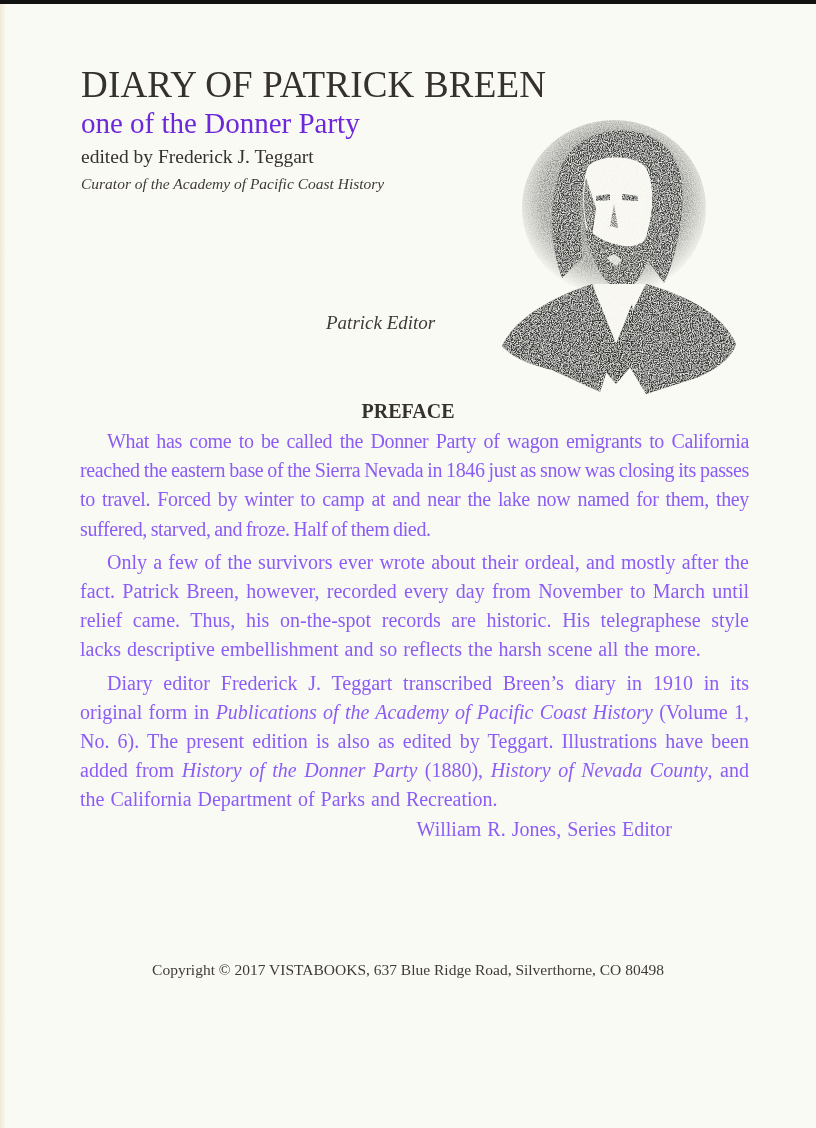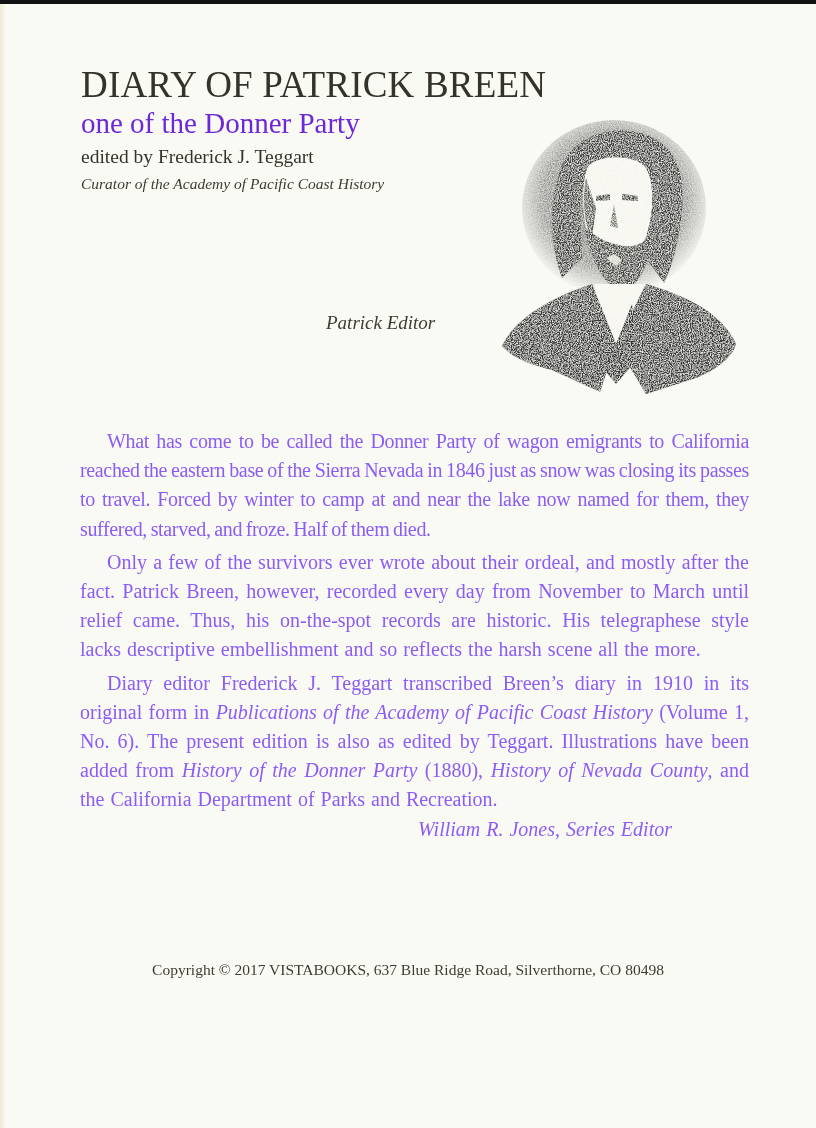--- a/index.html
+++ b/index.html
@@ -125,21 +125,20 @@
       word-spacing: -1px;
     }
     .para.loose {
       word-spacing: 1px;
     }
     .ital { font-style: italic; }
     .signature {
       display: block;
       text-align: right;
       text-indent: 0;
-      font-style: italic;
       padding-right: 77px;
     }
     .copyright {
       position: absolute;
       left: 0;
       width: 816px;
       top: 960px;
       text-align: center;
       font-size: 15.5px;
       line-height: 20px;
@@ -211,20 +210,21 @@
         <path d="M6 238 C20 208, 60 188, 96 176 L120 236 L104 284 L56 262 C40 258, 18 252, 6 238 Z" fill="#3b3e38"></path>
         <path d="M150 176 C186 186, 226 204, 240 236 C236 250, 220 262, 200 270 L150 286 L120 236 Z" fill="#3b3e38"></path>
 
         <path d="M104 196 L120 236 L136 196 L142 250 L120 276 L98 250 Z" fill="#33362f"></path>
       </g>
     </svg>
   </div>
 
   <div class="caption">Patrick Editor</div>
 
+  <h3 class="preface-heading">PREFACE</h3>
 
   <div class="body-text">
     <p class="para tight">What has come to be called the Donner Party of wagon emigrants to California reached the eastern base of the Sierra Nevada in 1846 just as snow was closing its passes to travel. Forced by winter to camp at and near the lake now named for them, they suffered, starved, and froze. Half of them died.</p>
     <p class="para loose">Only a few of the survivors ever wrote about their ordeal, and mostly after the fact. Patrick Breen, however, recorded every day from November to March until relief came. Thus, his on-the-spot records are historic. His  telegraphese style lacks descriptive embellishment and so reflects the harsh scene all the more.</p>
     <p class="para loose"><span>Diary editor Frederick J. Teggart transcribed Breen’s diary in 1910 in its original form in </span><span class="ital">Publications of the Academy of Pacific Coast History</span><span> (Volume 1, No. 6). The present edition is also as edited by Teggart. Illustrations have been added from </span><span class="ital">History of the Donner Party</span><span> (1880), </span><span class="ital">History of Nevada County</span><span>, and the California Department of Parks and Recreation.</span><span class="signature">William R. Jones, Series Editor</span></p>
   </div>
 
   <div class="copyright">Copyright © 2017 VISTABOOKS, 637 Blue Ridge Road, Silverthorne, CO 80498</div>
 
 </div>

